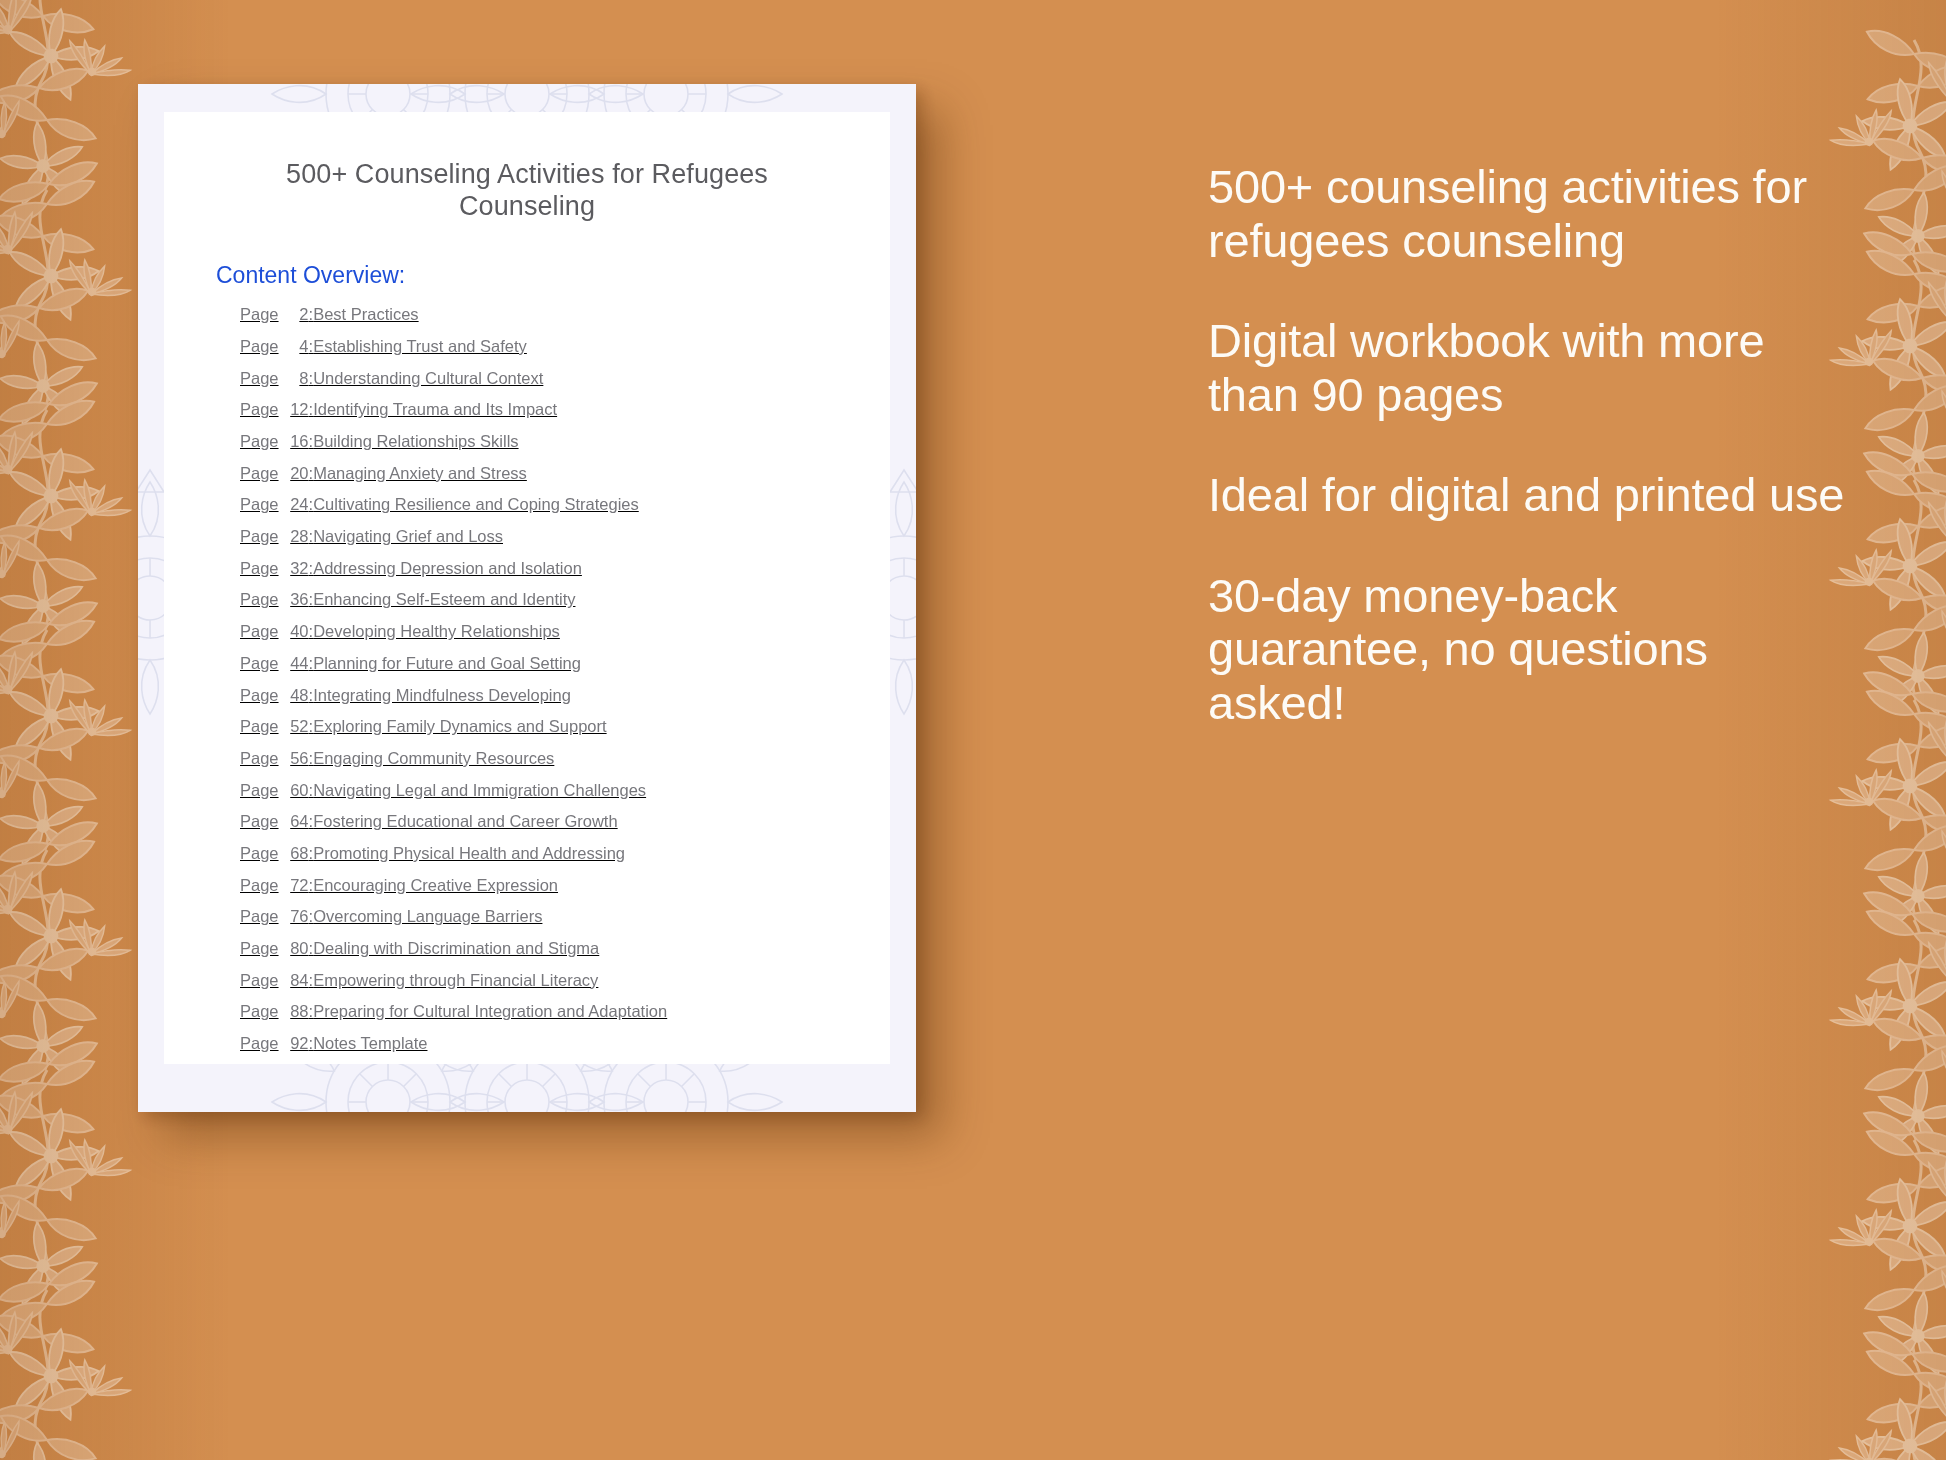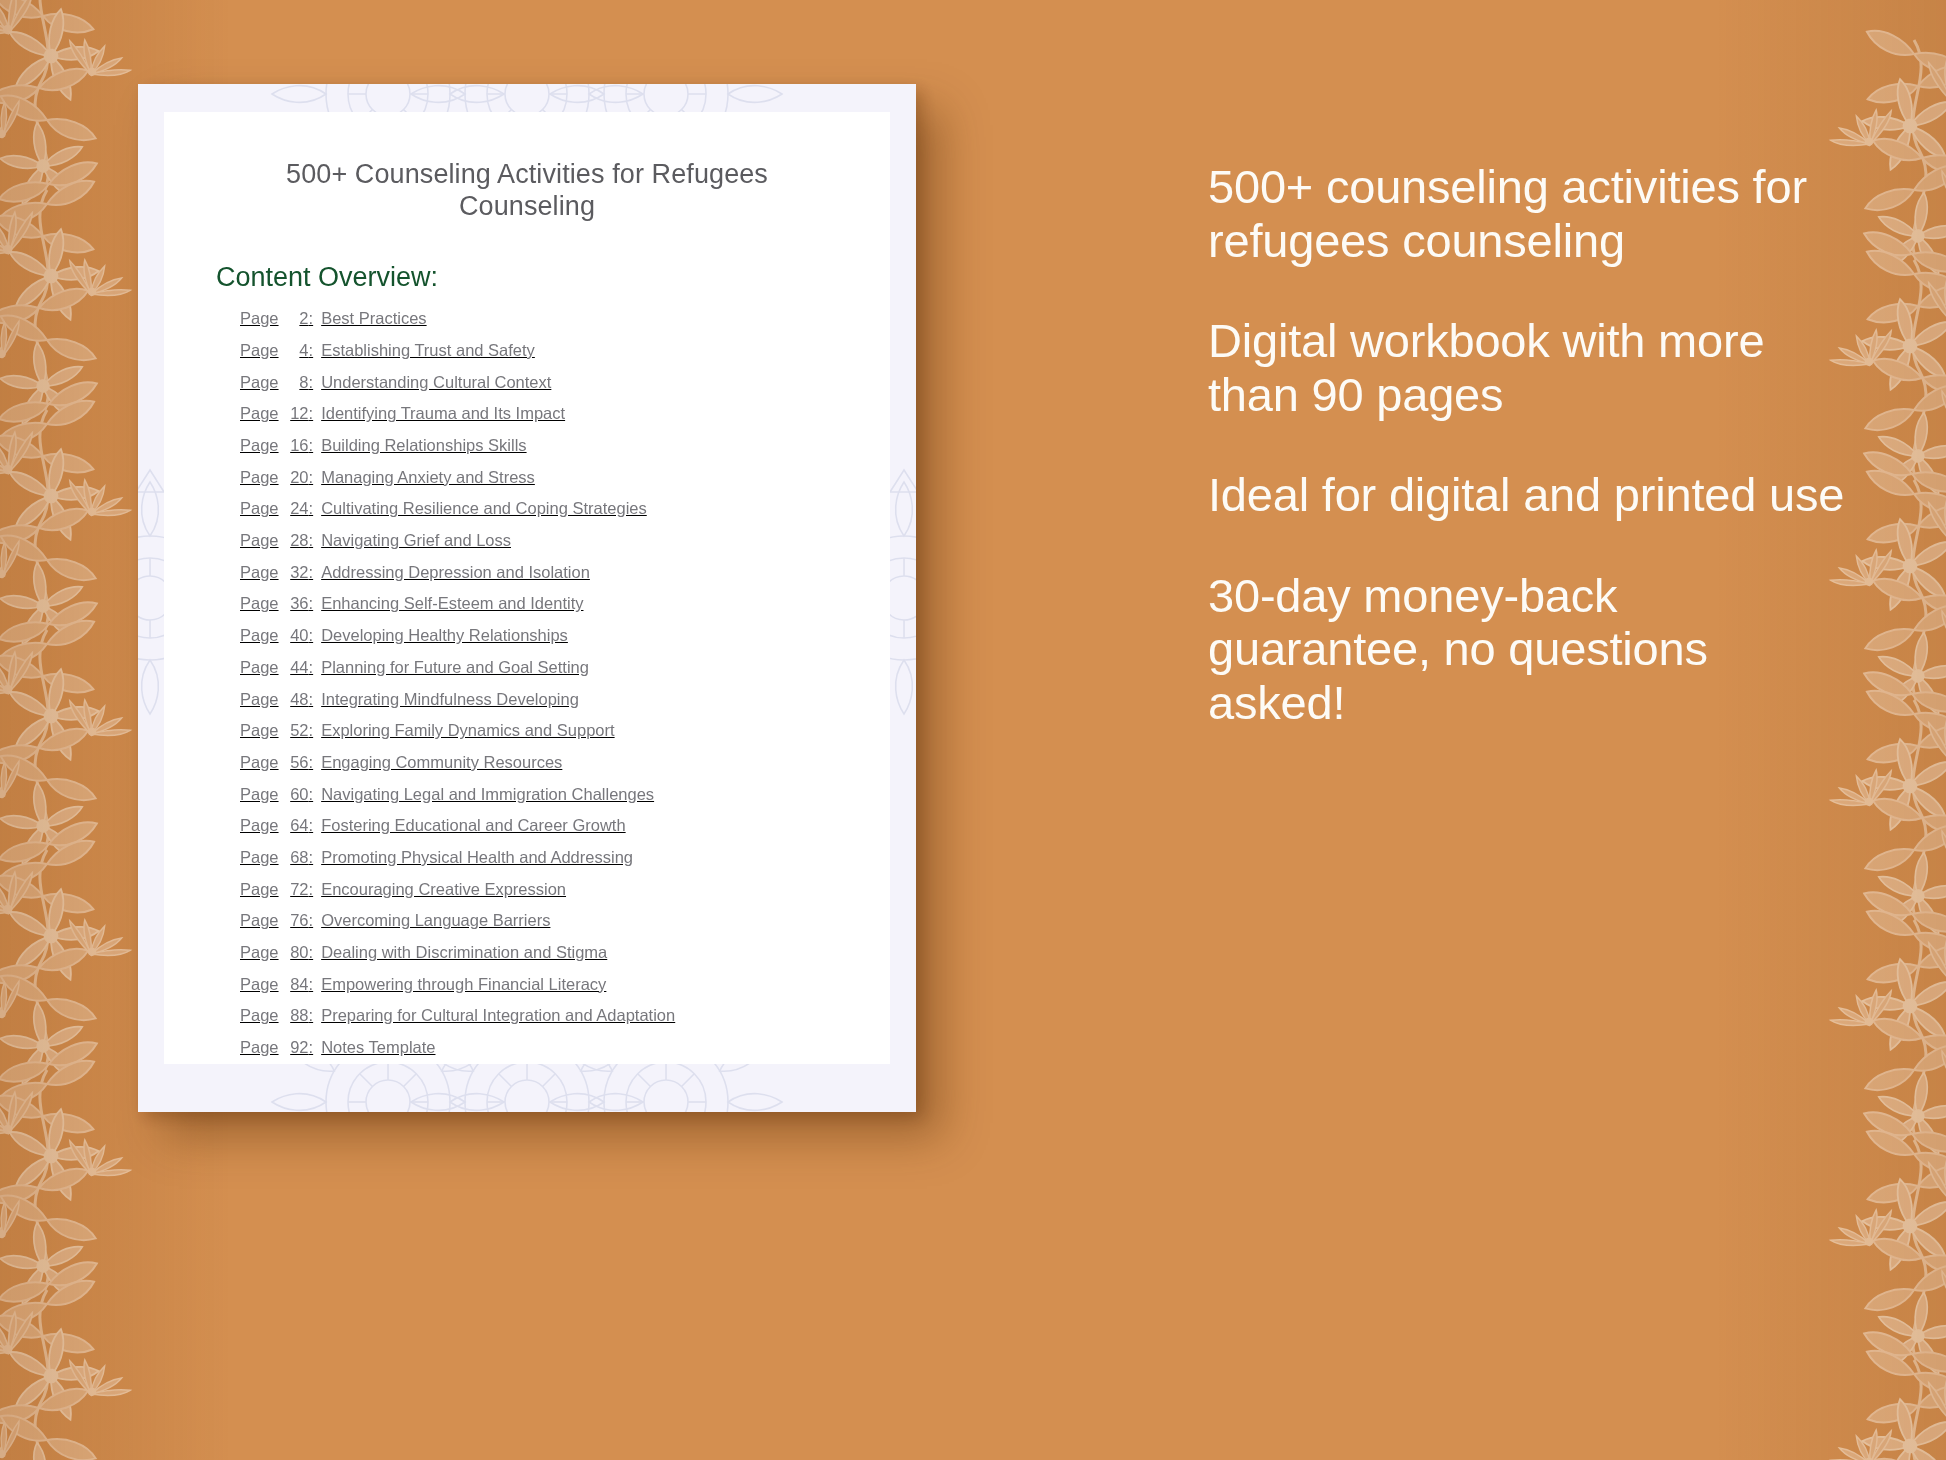--- a/index.html
+++ b/index.html
@@ -54,38 +54,38 @@
     font-size:27px;
     line-height:1.19;
     color:#5b5b5f;
     font-weight:400;
     letter-spacing:.1px;
     padding:0 58px;
   }
   .doc-subhead {
     margin-top:40px;
     padding-left:52px;
-    font-size:27px;
-    color:#14532d;
+    font-size:23px;
+    color:#1d4ed8;
     font-weight:400;
   }
 
   .toc { margin-top:17px; padding-left:76px;text-decoration:underline; }
   .toc-row {
     display:flex;
     align-items:baseline;
     font-size:16.5px;
     color:#77777c;
     line-height:1;
     height:31.7px;
   }
   .toc-label   { white-space:pre; }
   .toc-num     { width:30px; text-align:right; white-space:pre; }
   .toc-colon   { white-space:pre; }
-  .toc-title   { margin-left:8px; white-space:pre;text-align:center; }
+  .toc-title   { white-space:pre;text-align:center; }
 
   
   .promo {
     position:absolute;
     left:1208px; top:160px;
     width:640px;
   }
   .promo-block {
     color:#fdfbf6;
     font-size:47px;

